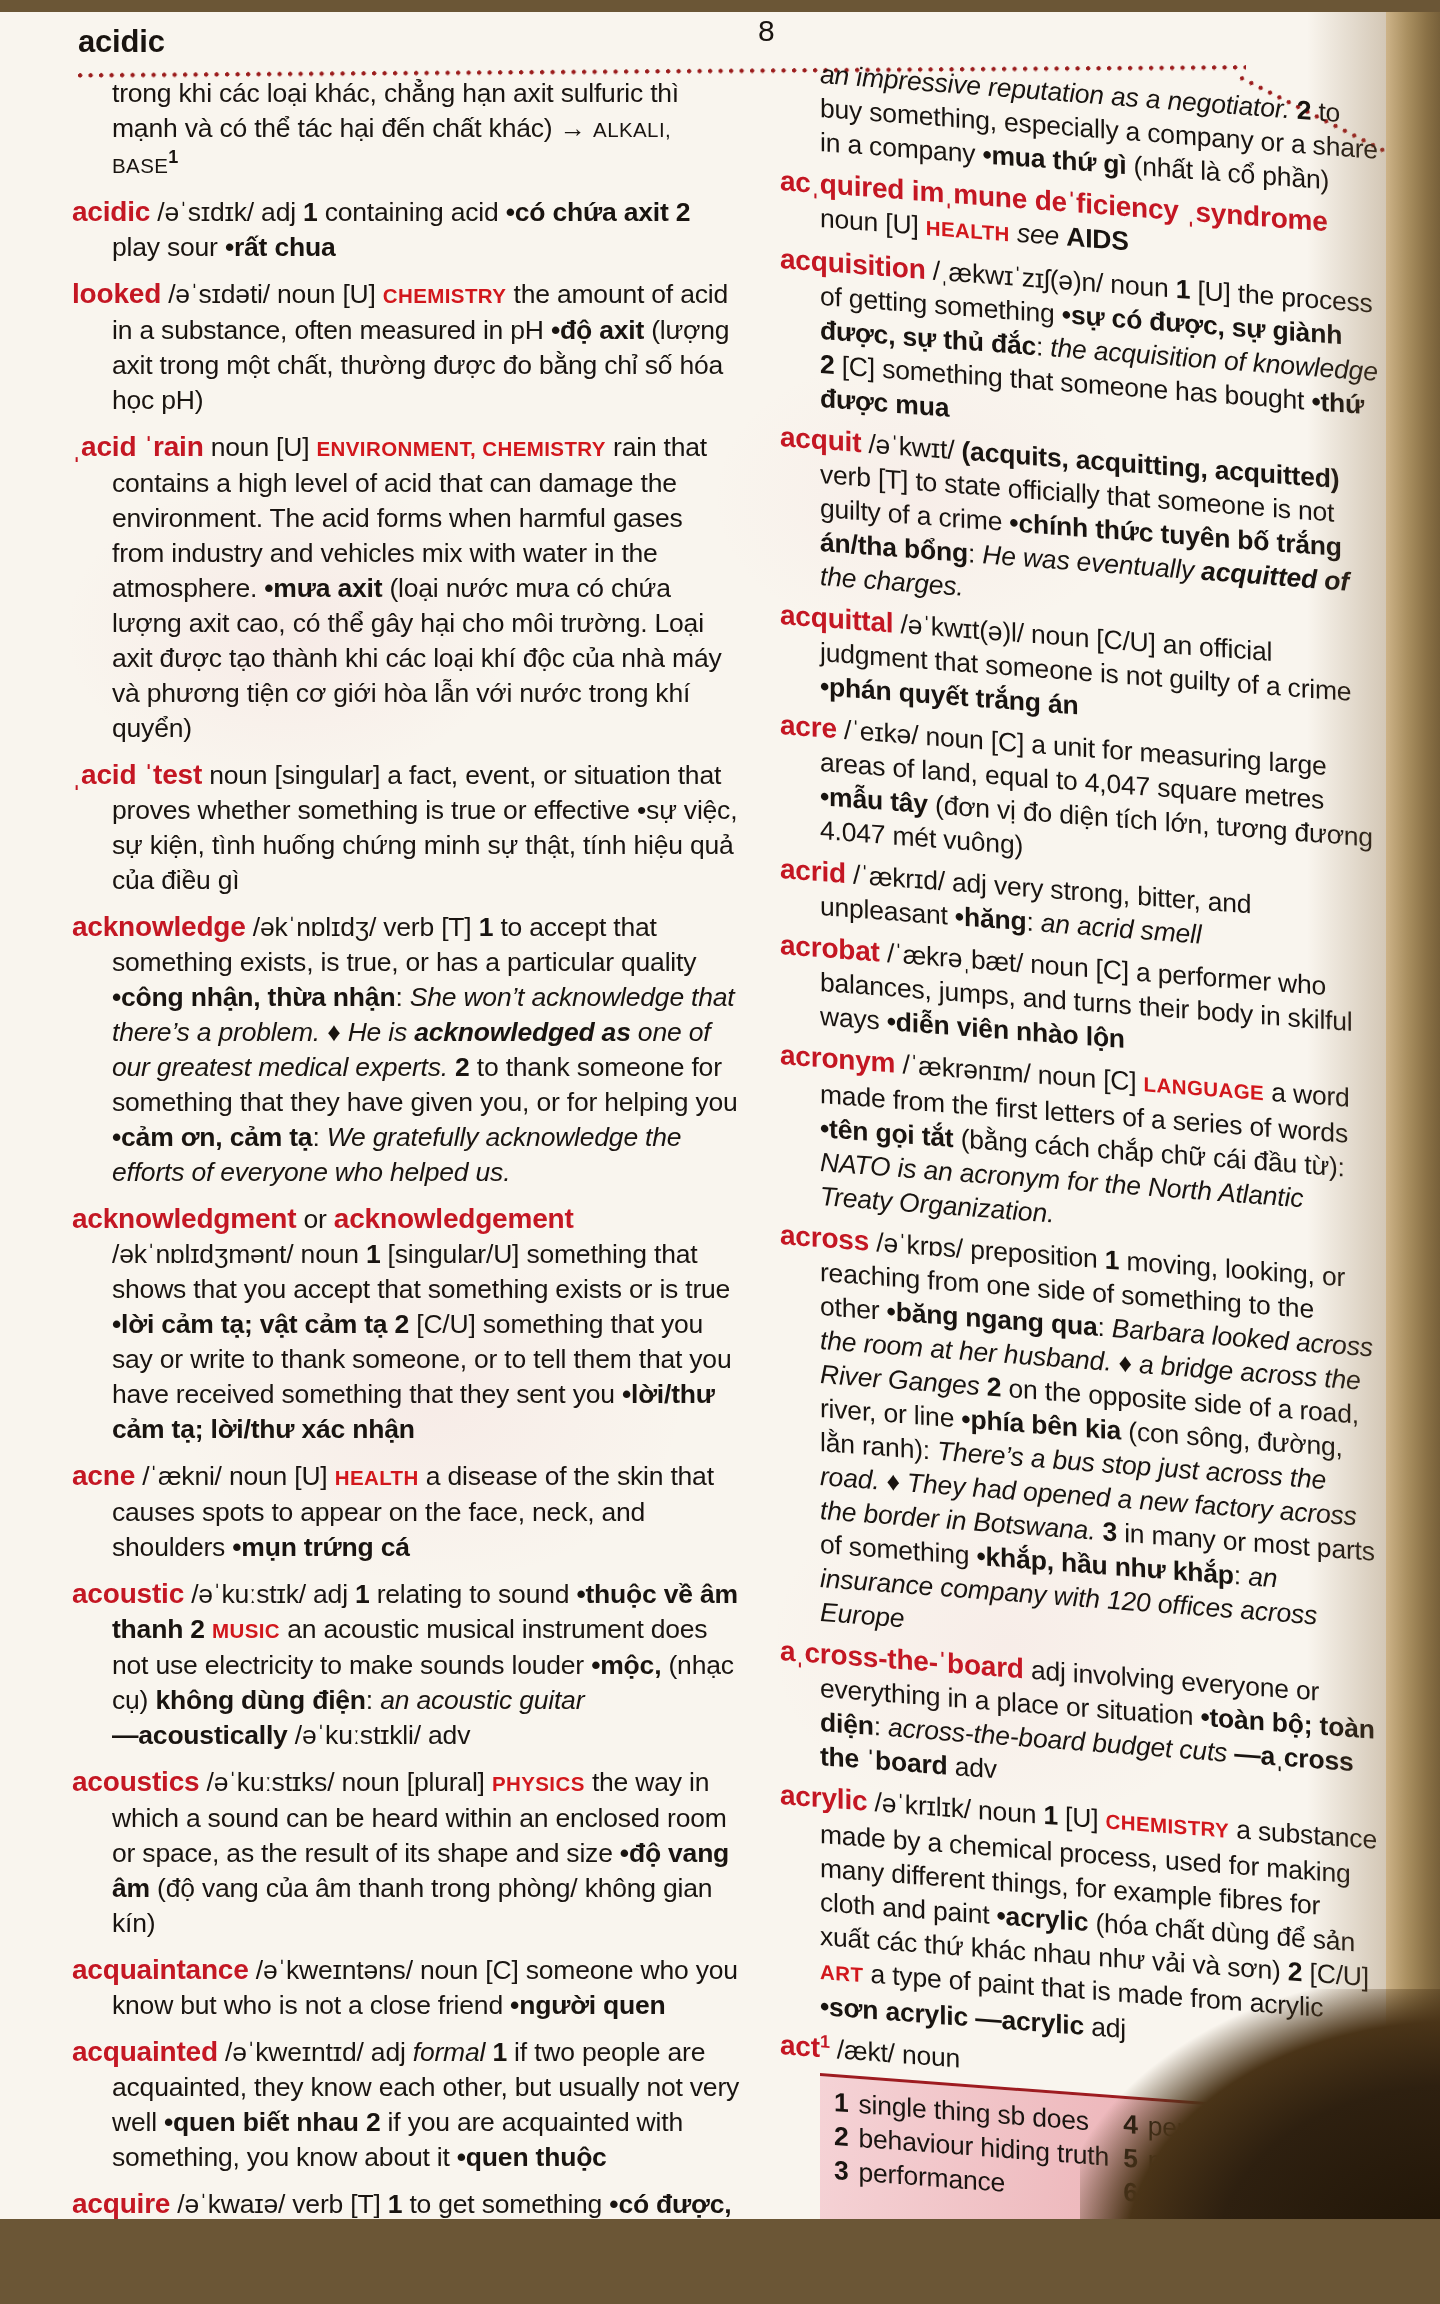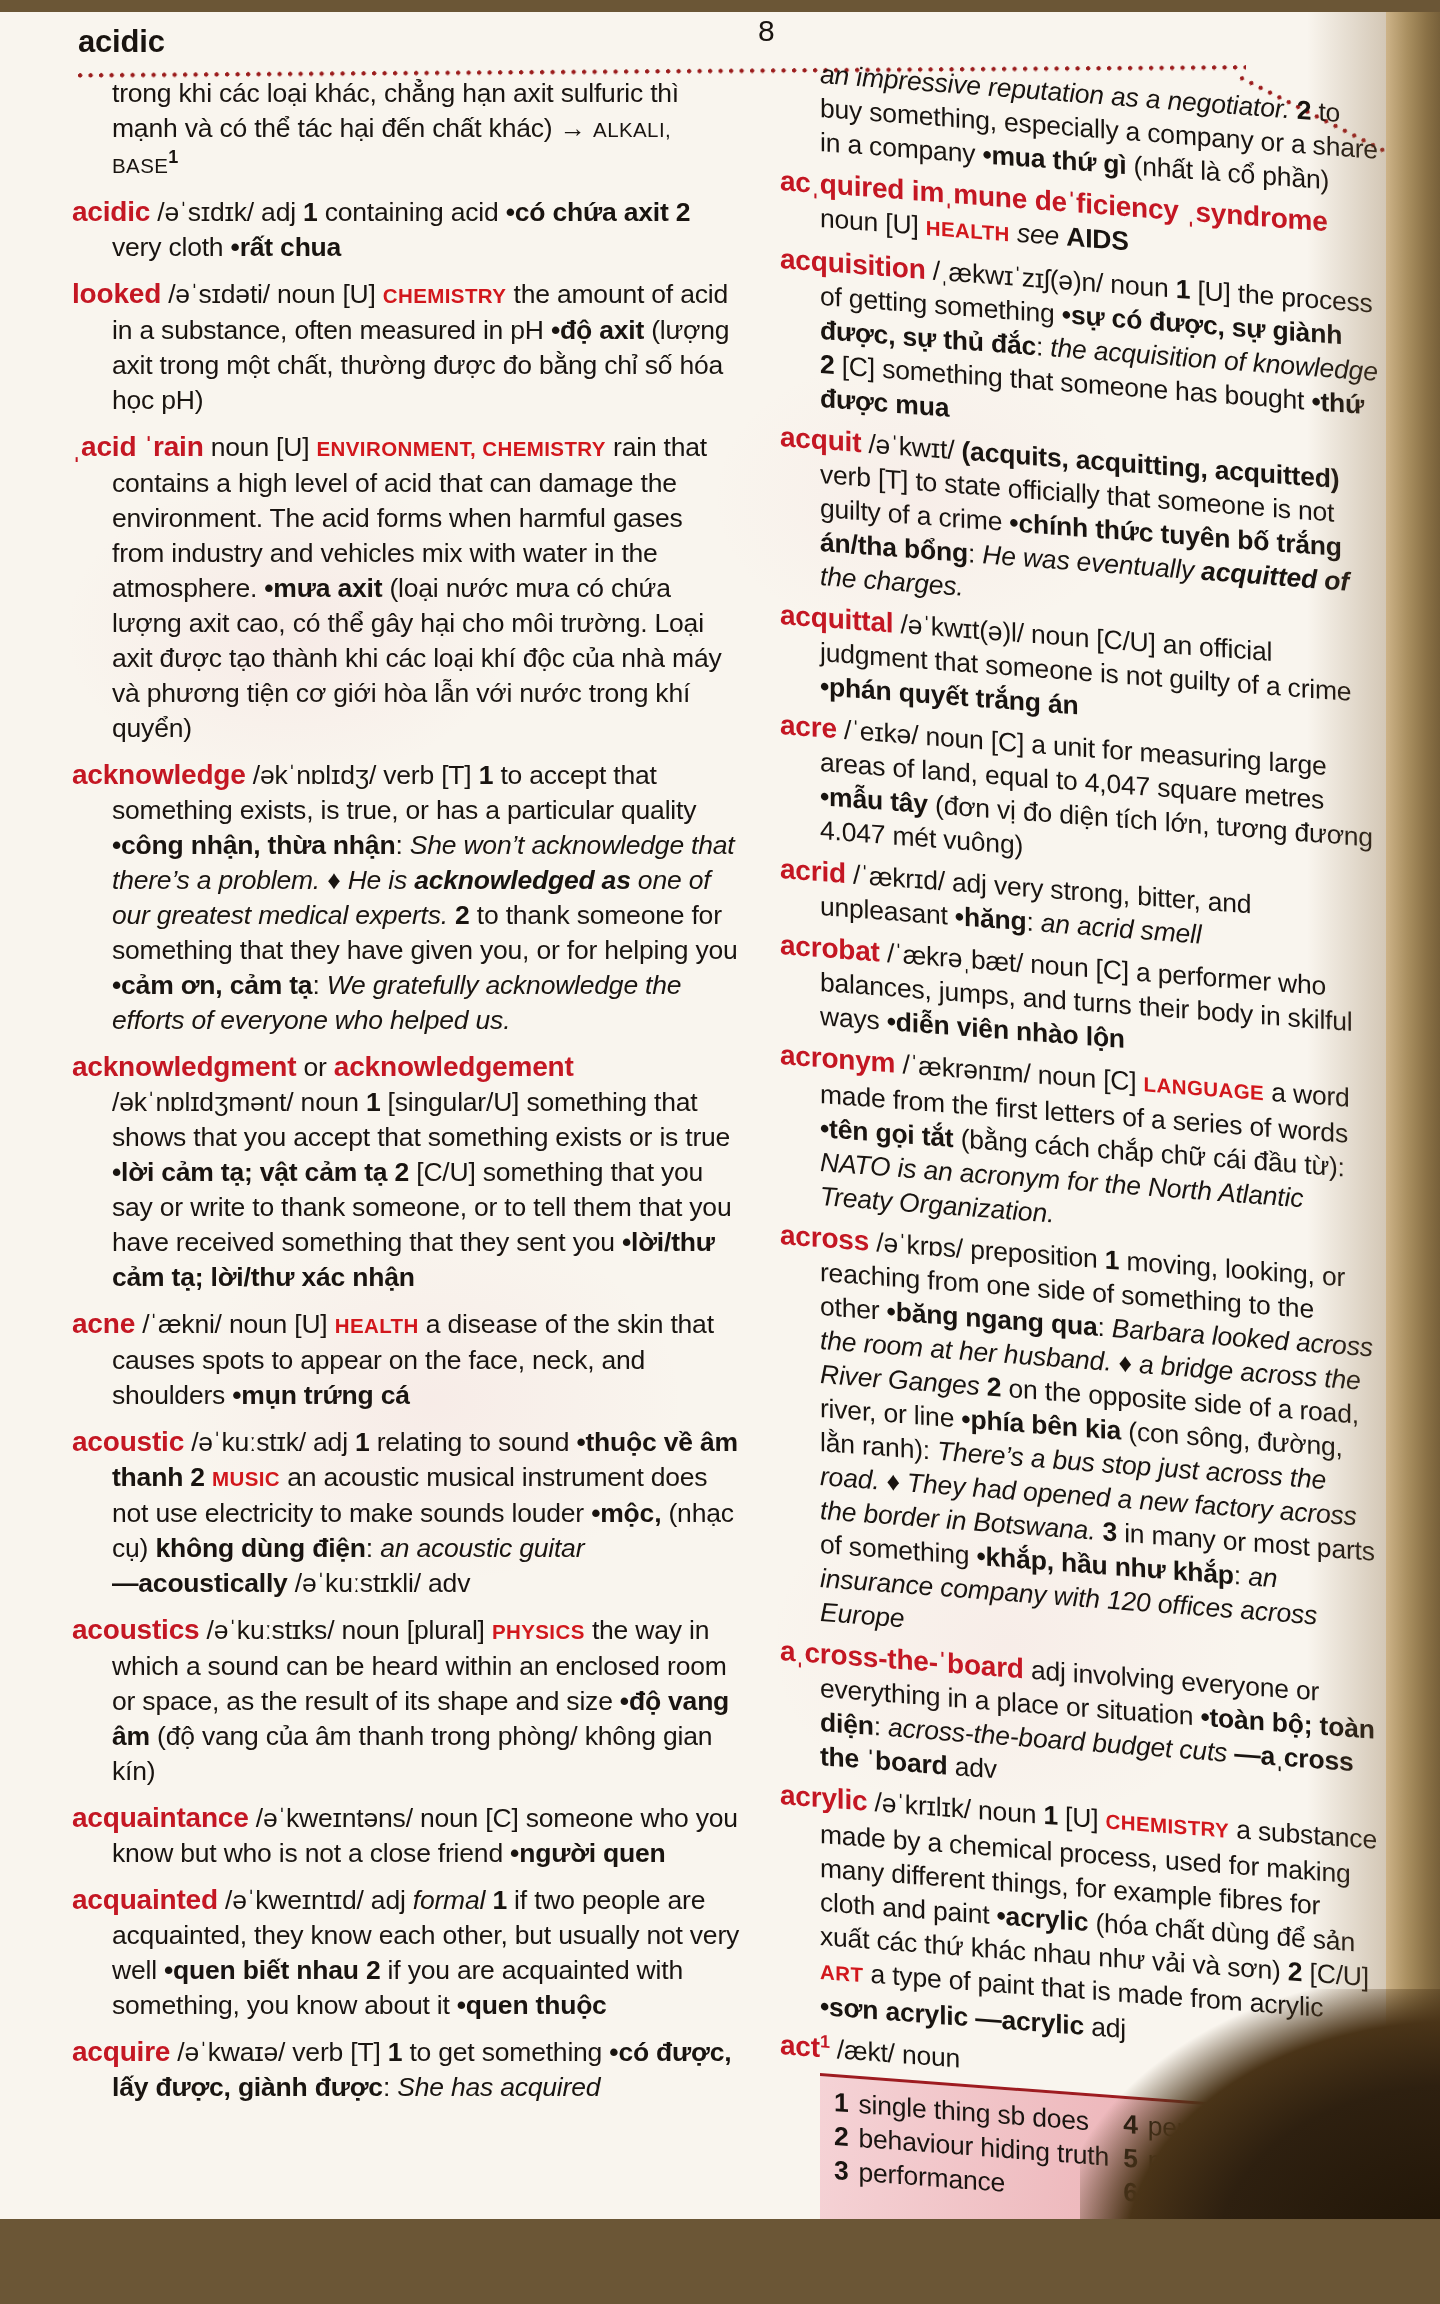--- a/index.html
+++ b/index.html
@@ -84,23 +84,24 @@
 
 <div class="page">
   <span class="guide-left">acidic</span>
   <span class="page-num">8</span>
   <span class="guide-right">act</span>
   <div class="rule"></div>
   <div class="rule2"></div>
 
   <div class="col col-left" id="col-left">
       <div class="entry cont"><span>trong khi các loại khác, chẳng hạn axit sulfuric thì mạnh và có thể tác hại đến chất khác) </span><span class="b">→ </span><span class="ref">ALKALI, BASE</span><span class="sup">1</span></div>
-      <div class="entry"><span class="hw">acidic</span><span> /əˈsɪdɪk/ adj </span><span class="b">1</span><span> containing acid </span><span class="b vn">•có chứa axit</span><span> </span><span class="b">2</span><span> very cloth </span><span class="b vn">•rất chua</span></div>
+      <div class="entry"><span class="hw">acidic</span><span> /əˈsɪdɪk/ adj </span><span class="b">1</span><span> containing acid </span><span class="b vn">•có chứa axit</span><span> </span><span class="b">2</span><span> play sour </span><span class="b vn">•rất chua</span></div>
       <div class="entry"><span class="hw">looked</span><span> /əˈsɪdəti/ noun [U] </span><span class="lbl">CHEMISTRY</span><span> the amount of acid in a substance, often measured in pH </span><span class="b vn">•độ axit</span><span> (lượng axit trong một chất, thường được đo bằng chỉ số hóa học pH)</span></div>
       <div class="entry"><span class="hw">ˌacid ˈrain</span><span> noun [U] </span><span class="lbl">ENVIRONMENT, CHEMISTRY</span><span> rain that contains a high level of acid that can damage the environment. The acid forms when harmful gases from industry and vehicles mix with water in the atmosphere. </span><span class="b vn">•mưa axit</span><span> (loại nước mưa có chứa lượng axit cao, có thể gây hại cho môi trường. Loại axit được tạo thành khi các loại khí độc của nhà máy và phương tiện cơ giới hòa lẫn với nước trong khí quyển)</span></div>
+      <div class="entry"><span class="hw">ˌacid ˈtest</span><span> noun [singular] a fact, event, or situation that proves whether something is true or effective </span><span>•sự việc, sự kiện, tình huống chứng minh sự thật, tính hiệu quả của điều gì</span></div>
       <div class="entry"><span class="hw">acknowledge</span><span> /əkˈnɒlɪdʒ/ verb [T] </span><span class="b">1</span><span> to accept that something exists, is true, or has a particular quality </span><span class="b vn">•công nhận, thừa nhận</span><span>: </span><span class="ex">She won’t acknowledge that there’s a problem.</span><span> ♦ </span><span class="ex">He is </span><span class="ex b">acknowledged as</span><span class="ex"> one of our greatest medical experts.</span><span> </span><span class="b">2</span><span> to thank someone for something that they have given you, or for helping you </span><span class="b vn">•cảm ơn, cảm tạ</span><span>: </span><span class="ex">We gratefully acknowledge the efforts of everyone who helped us.</span></div>
       <div class="entry"><span class="hw">acknowledgment</span><span> or </span><span class="hw">acknowledgement</span><br><span>/əkˈnɒlɪdʒmənt/ noun </span><span class="b">1</span><span> [singular/U] something that shows that you accept that something exists or is true </span><span class="b vn">•lời cảm tạ; vật cảm tạ</span><span> </span><span class="b">2</span><span> [C/U] something that you say or write to thank someone, or to tell them that you have received something that they sent you </span><span class="b vn">•lời/thư cảm tạ; lời/thư xác nhận</span></div>
       <div class="entry"><span class="hw">acne</span><span> /ˈækni/ noun [U] </span><span class="lbl">HEALTH</span><span> a disease of the skin that causes spots to appear on the face, neck, and shoulders </span><span class="b vn">•mụn trứng cá</span></div>
       <div class="entry"><span class="hw">acoustic</span><span> /əˈkuːstɪk/ adj </span><span class="b">1</span><span> relating to sound </span><span class="b vn">•thuộc về âm thanh</span><span> </span><span class="b">2</span><span> </span><span class="lbl">MUSIC</span><span> an acoustic musical instrument does not use electricity to make sounds louder </span><span class="b vn">•mộc,</span><span> (nhạc cụ) </span><span class="b vn">không dùng điện</span><span>: </span><span class="ex">an acoustic guitar</span><br><span class="b">—acoustically</span><span> /əˈkuːstɪkli/ adv</span></div>
       <div class="entry"><span class="hw">acoustics</span><span> /əˈkuːstɪks/ noun [plural] </span><span class="lbl">PHYSICS</span><span> the way in which a sound can be heard within an enclosed room or space, as the result of its shape and size </span><span class="b vn">•độ vang âm</span><span> (độ vang của âm thanh trong phòng/ không gian kín)</span></div>
       <div class="entry"><span class="hw">acquaintance</span><span> /əˈkweɪntəns/ noun [C] someone who you know but who is not a close friend </span><span class="b vn">•người quen</span></div>
       <div class="entry"><span class="hw">acquainted</span><span> /əˈkweɪntɪd/ adj </span><span class="ex">formal</span><span> </span><span class="b">1</span><span> if two people are acquainted, they know each other, but usually not very well </span><span class="b vn">•quen biết nhau</span><span> </span><span class="b">2</span><span> if you are acquainted with something, you know about it </span><span class="b vn">•quen thuộc</span></div>
       <div class="entry"><span class="hw">acquire</span><span> /əˈkwaɪə/ verb [T] </span><span class="b">1</span><span> to get something </span><span class="b vn">•có được, lấy được, giành được</span><span>: </span><span class="ex">She has acquired</span></div>
     </div>
   <div class="col col-right" id="col-right">

